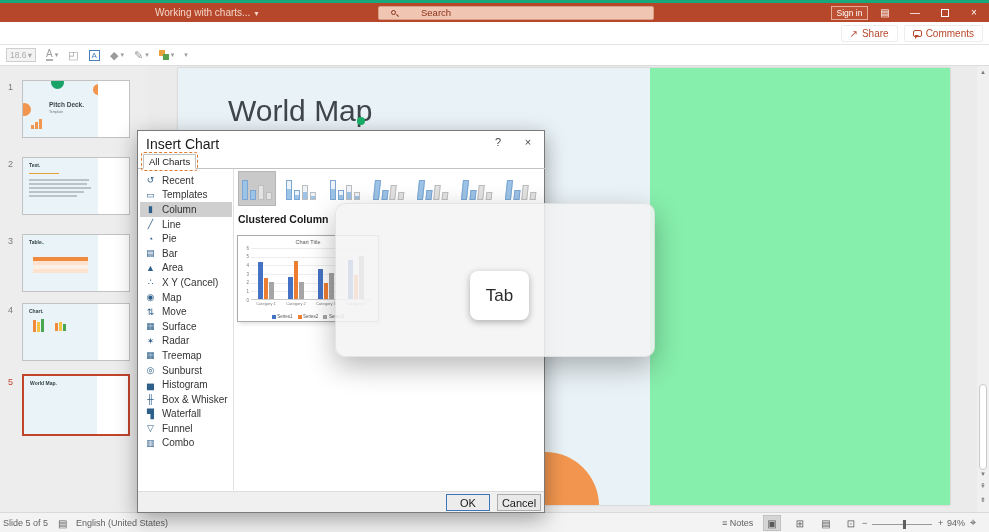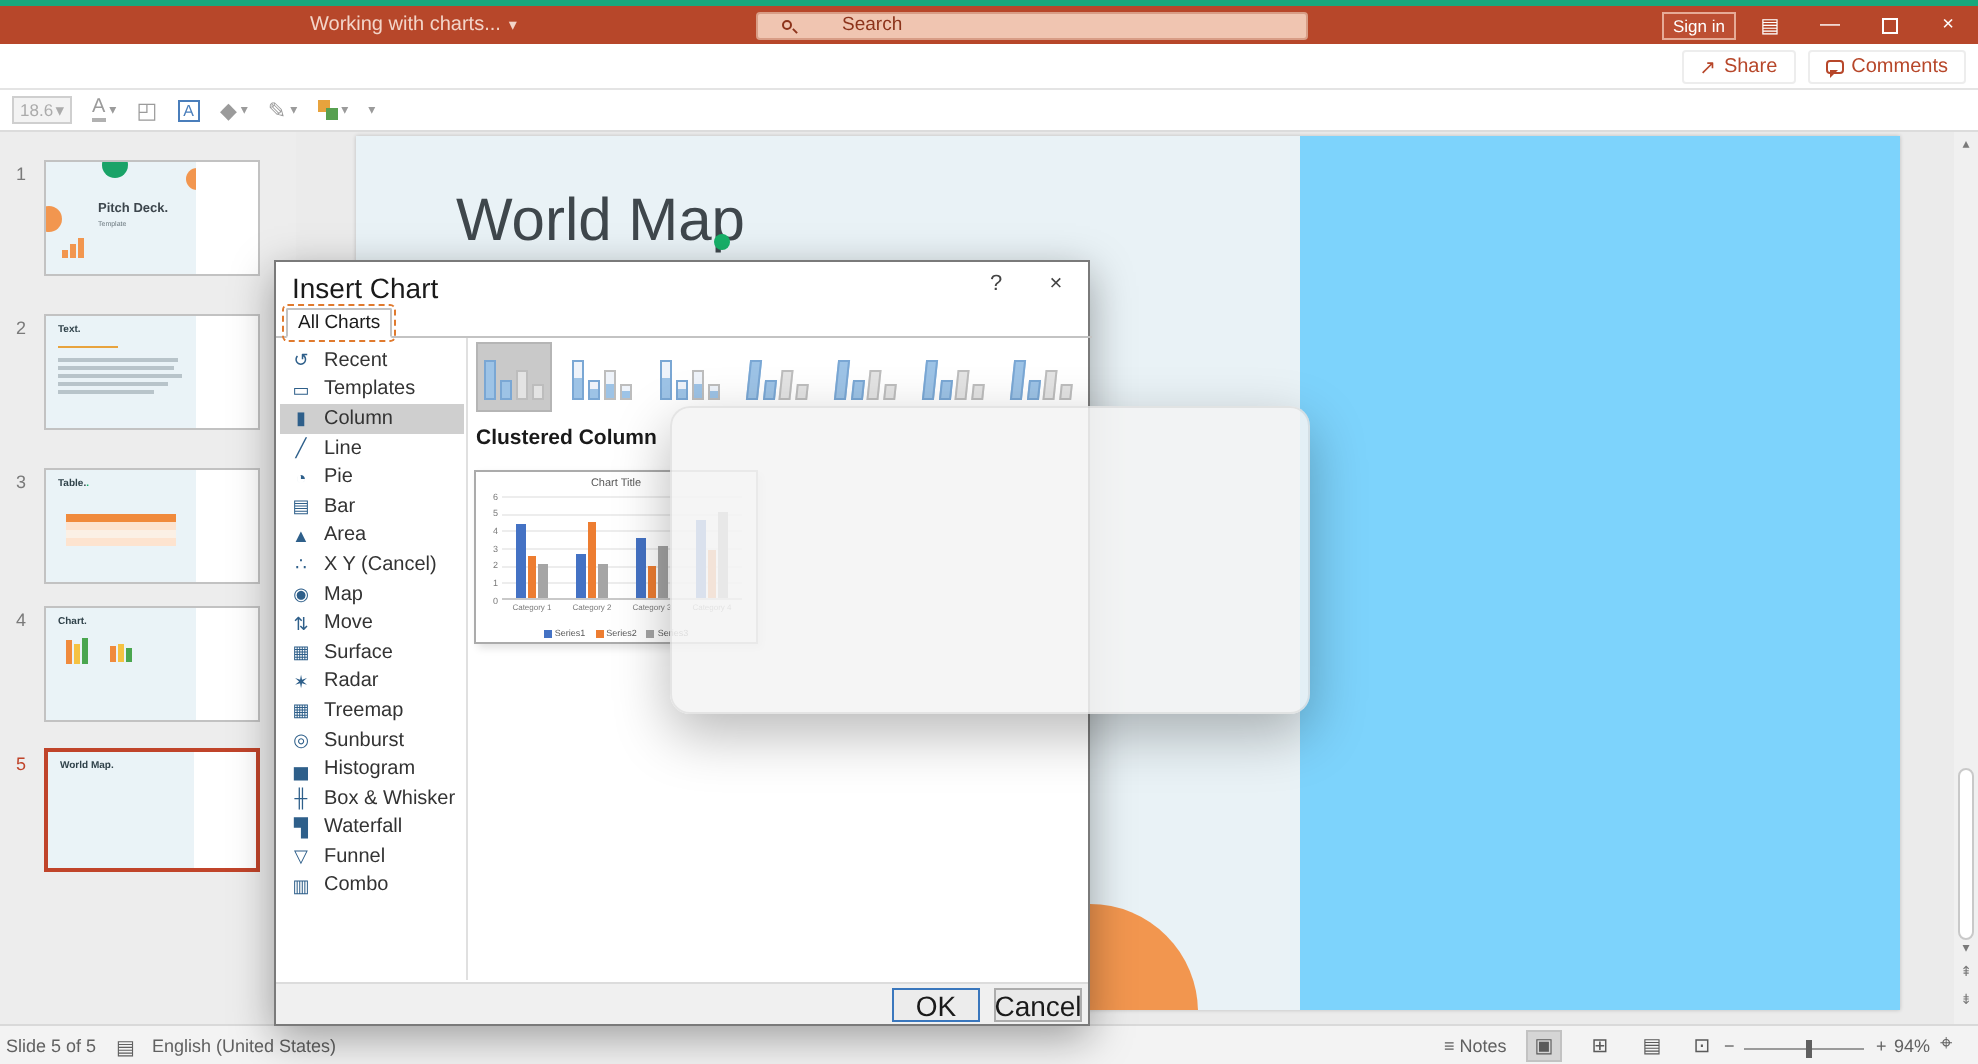--- a/index.html
+++ b/index.html
@@ -50,21 +50,21 @@
   .sub-title { position:absolute; left:26px; top:29px; font-size:3.5px; color:#6d7a80; z-index:2; }
   .c-green { position:absolute; width:13px; height:13px; background:#1aa368; border-radius:50%; }
   .c-orange { position:absolute; background:#f2964f; border-radius:50%; }
   .tline { position:absolute; left:6px; height:1.5px; background:#b8c4ca; z-index:2; }
   .trow { position:absolute; left:10px; width:55px; height:3.5px; z-index:2; }
   .mini-bars { position:absolute; left:8px; top:18px; display:flex; align-items:flex-end; gap:1px; z-index:2; }
   .mini-bars i { width:3px; display:block; }
 
   
   .editor { position:absolute; left:148px; top:66px; width:829px; height:446px; background:#ebebeb; }
-  .slide { position:absolute; left:30px; top:2px; width:772px; height:437px; background:#7dd3fc; overflow:hidden; box-shadow:0 0 2px rgba(0,0,0,0.2); }
+  .slide { position:absolute; left:30px; top:2px; width:772px; height:437px; background:#86efac; overflow:hidden; box-shadow:0 0 2px rgba(0,0,0,0.2); }
   .slide-blue { position:absolute; left:0; top:0; width:472px; height:437px; background:#e9f2f6; }
   .slide-title { position:absolute; left:50px; top:26px; font-size:30px; color:#3f474c; }
   .slide-title-dot { position:absolute; left:179px; top:49px; width:8px; height:8px; border-radius:50%; background:#17b169; }
   .slide-circle { position:absolute; left:313px; top:384px; width:108px; height:108px; border-radius:50%; background:#f2964f; }
   .vscroll { position:absolute; left:977px; top:66px; width:12px; height:446px; background:#f0f0f0; font-size:7px; color:#7a7a7a; text-align:center; }
   .vthumb { position:absolute; left:2px; top:318px; width:8px; height:86px; background:#fff; border:1px solid #c9c9c9; border-radius:4px; }
   .vs-glyph { position:absolute; left:0; width:12px; text-align:center; }
 
   
   .dialog { position:absolute; left:137px; top:130px; width:408px; height:383px; background:#fff; border:1px solid #7a7a7a; box-shadow:0 6px 20px rgba(0,0,0,0.35); z-index:20; }
@@ -96,21 +96,21 @@
   .ytick { position:absolute; right:0; font-size:4.5px; color:#7a7a7a; line-height:5px; }
   .groups { position:absolute; left:0; top:0; width:100%; height:100%; display:flex; justify-content:space-around; align-items:flex-end; }
   .bar-group { display:flex; align-items:flex-end; gap:1px; }
   .bar { width:4.5px; }
   .cats { position:absolute; left:13px; top:65px; width:120px; display:flex; }
   .cat-label { flex:1; text-align:center; font-size:4px; color:#7a7a7a; }
   .legend { position:absolute; left:0; bottom:2px; width:100%; display:flex; justify-content:center; gap:5px; }
   .legend-item { font-size:4.5px; color:#595959; display:flex; align-items:center; gap:1.5px; }
   .legend-swatch { width:4px; height:4px; display:inline-block; }
   .dlg-footer { position:absolute; left:0; top:360px; width:406px; height:21px; background:#f0f0f0; border-top:1px solid #dcdcdc; }
-  .btn { position:absolute; top:2px; width:44px; height:17px; font-size:14px; color:#1a1a1a; background:#e9e9e9; border:1px solid #acacac; display:flex; align-items:center; justify-content:center; }
+  .btn { position:absolute; top:2px; width:44px; height:17px; font-size:11px; color:#1a1a1a; background:#e9e9e9; border:1px solid #acacac; display:flex; align-items:center; justify-content:center; }
   .btn-ok { left:308px; border:1px solid #3a77bd; background:#ececec; }
   .btn-cancel { left:359px; }
 
   
   .hint-overlay { position:absolute; left:335px; top:203px; width:320px; height:154px; background:rgba(243,243,243,0.86); border:1px solid rgba(0,0,0,0.07); border-radius:10px; box-shadow:0 10px 28px rgba(0,0,0,0.28); z-index:50; }
   .hint-title { position:absolute; left:0; top:18px; width:100%; text-align:center; font-size:19px; color:#161616; }
   .keycap { position:absolute; left:134px; top:67px; width:59px; height:49px; background:#fff; border-radius:8px; box-shadow:0 2px 7px rgba(0,0,0,0.3); display:flex; align-items:center; justify-content:center; font-size:17px; color:#2b2b2b; }
 
   
   .statusbar { position:absolute; left:0; top:512px; width:989px; height:20px; background:#f3f3f3; border-top:1px solid #d9d9d9; font-size:9px; color:#616161; }
@@ -469,20 +469,21 @@
         </div>
     </div>
 
     <div class="dlg-footer">
       <div class="btn btn-ok">OK</div>
       <div class="btn btn-cancel">Cancel</div>
     </div>
   </div>
 
   <div class="hint-overlay">
+    <div class="keycap">Tab</div>
   </div>
 
   <div class="statusbar">
     <span class="sb-item" style="left:3px;">Slide 5 of 5</span>
     <span class="sb-item" style="left:58px; font-size:10px;">▤</span>
     <span class="sb-item" style="left:76px;">English (United States)</span>
     <span class="sb-item" style="left:722px;"><span>≡</span> <span>Notes</span></span>
     <span class="view-btn active" style="left:763px;">▣</span>
     <span class="view-btn" style="left:791px;">⊞</span>
     <span class="view-btn" style="left:817px;">▤</span>

